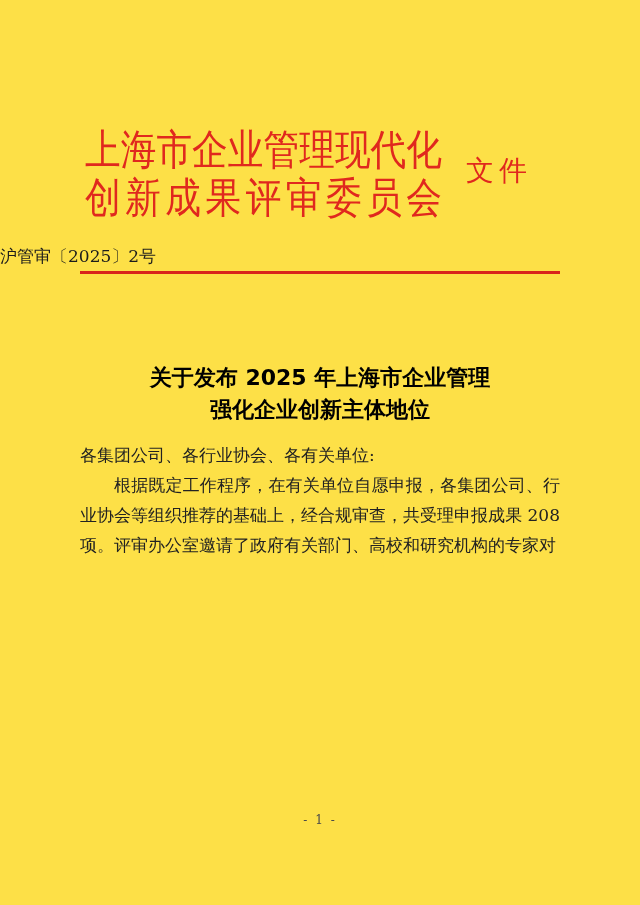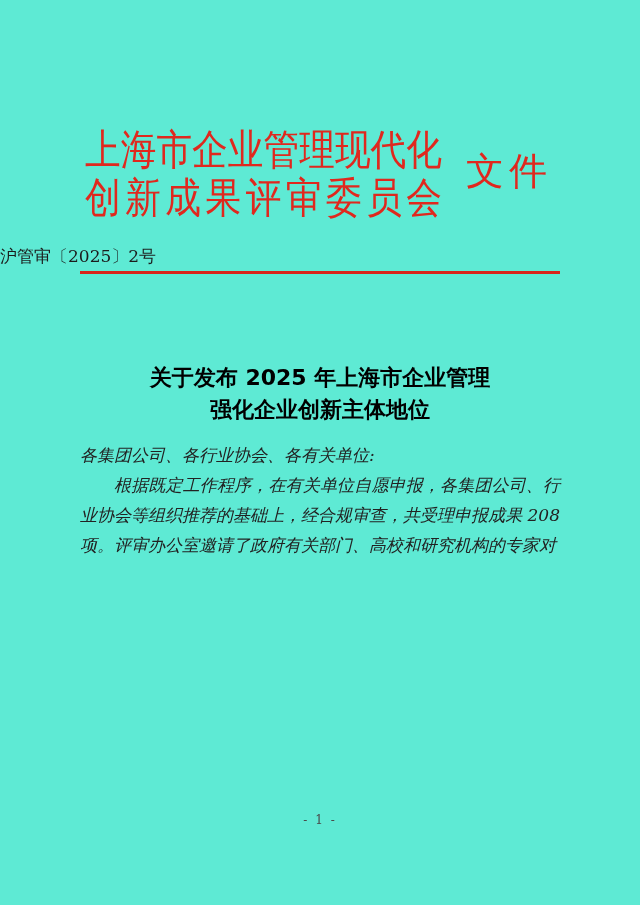--- a/index.html
+++ b/index.html
@@ -4,21 +4,21 @@
 <style>
   html, body {
     margin: 0;
     padding: 0;
     background: #ffffff;
   }
   .page {
     position: relative;
     width: 640px;
     height: 905px;
-    background: #5eead4;
+    background: #fde047;
     overflow: hidden;
     font-family: "DejaVu Serif", "Liberation Serif", serif;
   }
 
   
   .issuer {
     position: absolute;
     top: 126px;
     left: 85px;
     width: 420px;
@@ -33,21 +33,21 @@
   .issuer-line {
     text-align: justify;
     text-align-last: justify;
     white-space: normal;
   }
   .doc-type {
     position: absolute;
     top: 150px;
     left: 466px;
     color: #e0281e;
-    font-size: 38px;
+    font-size: 28px;
     line-height: 42px;
     letter-spacing: 5px;
   }
 
   
   .doc-number {
     position: absolute;
     top: 245px;
     left: 0;
     width: 100%;
@@ -85,21 +85,20 @@
   
   .body-text {
     position: absolute;
     top: 440px;
     left: 80px;
     width: 480px;
     font-size: 17px;
     line-height: 30px;
     color: #222222;
     text-align: justify;
-    font-style: italic;
   }
   .para {
     margin: 0;
     text-indent: 2em;
   }
   .salutation {
     margin: 0;
     text-indent: 0;
   }
 

